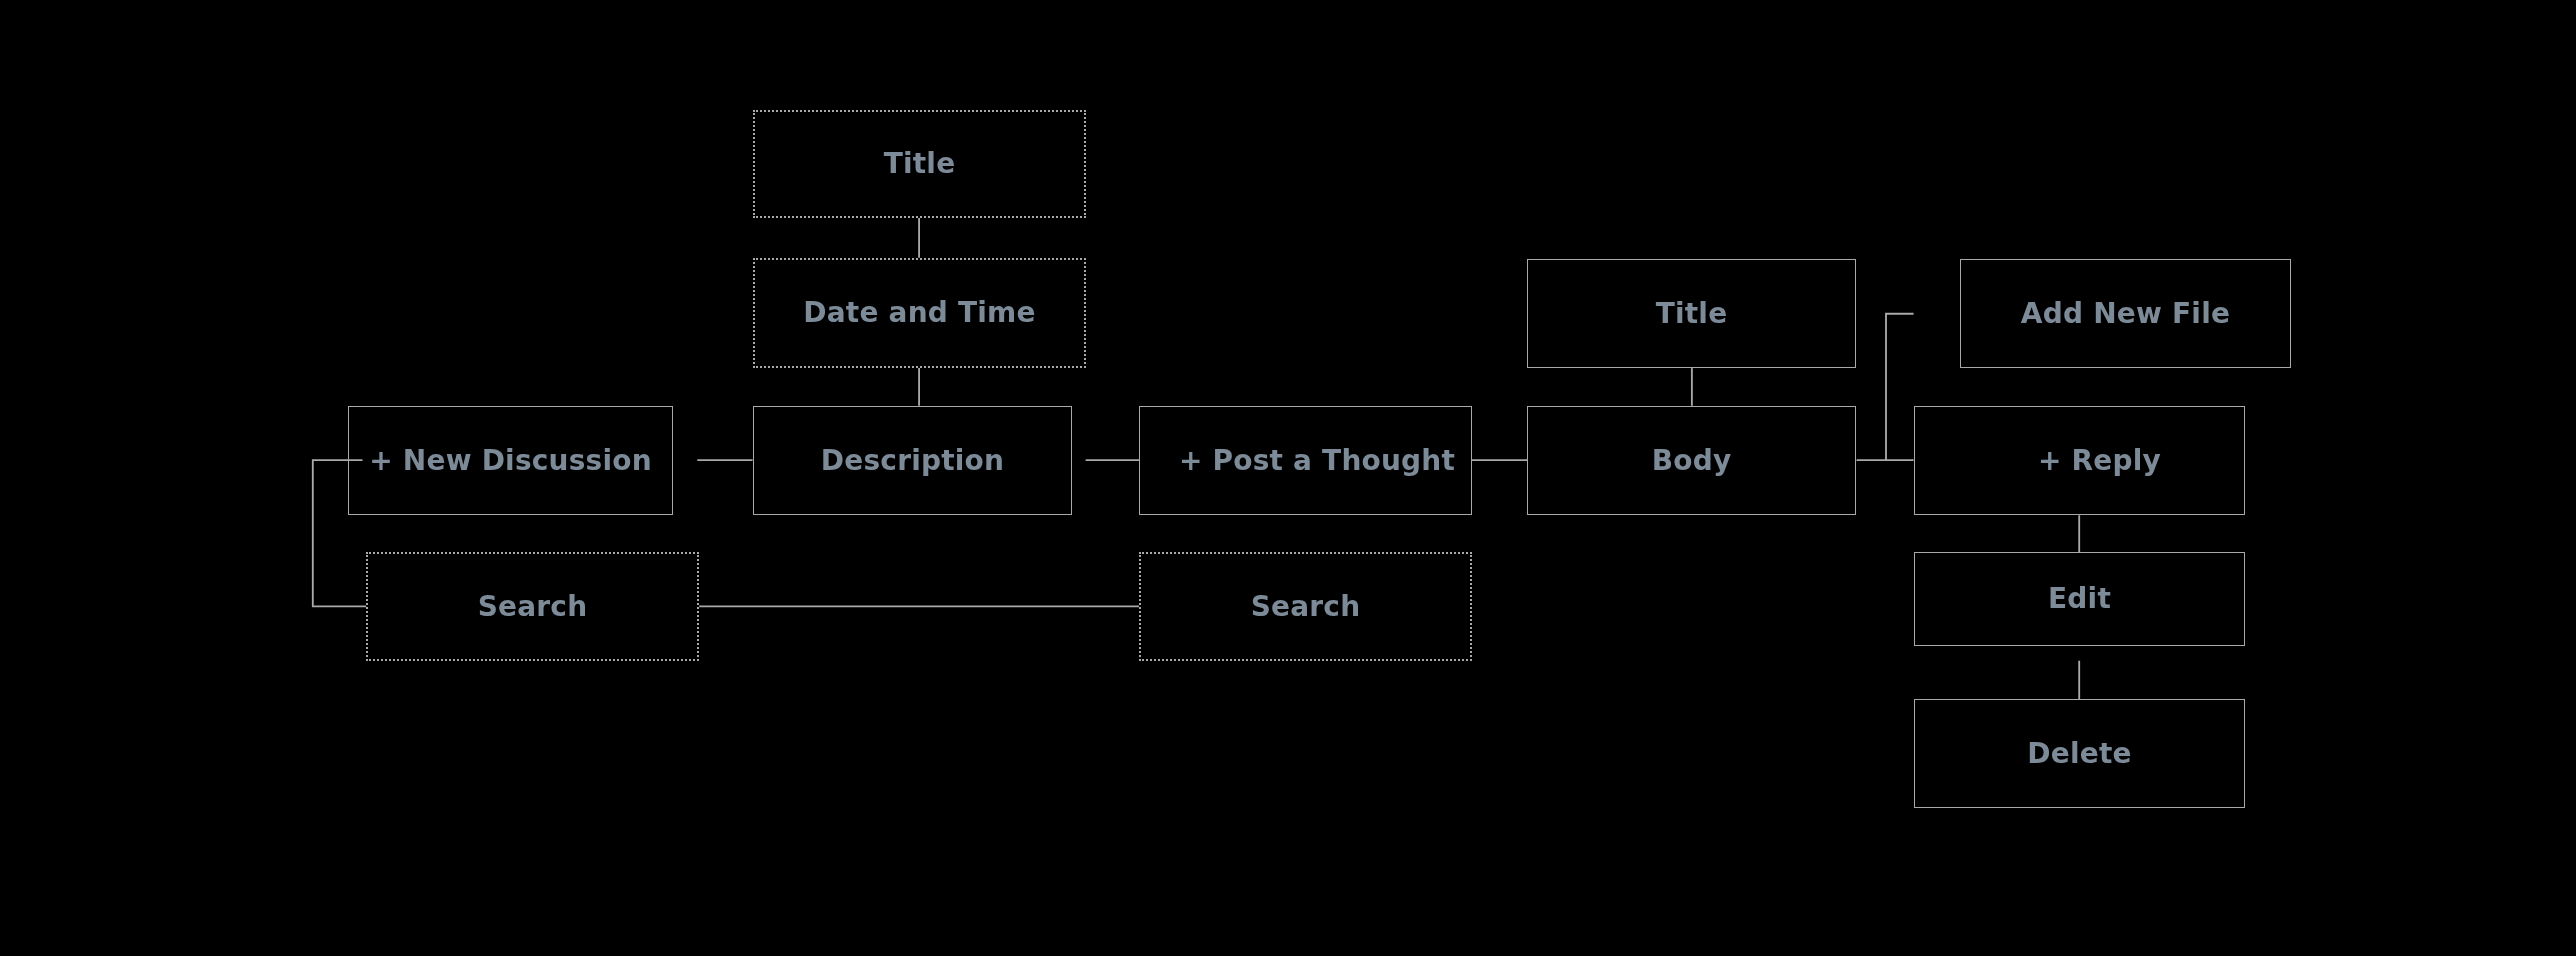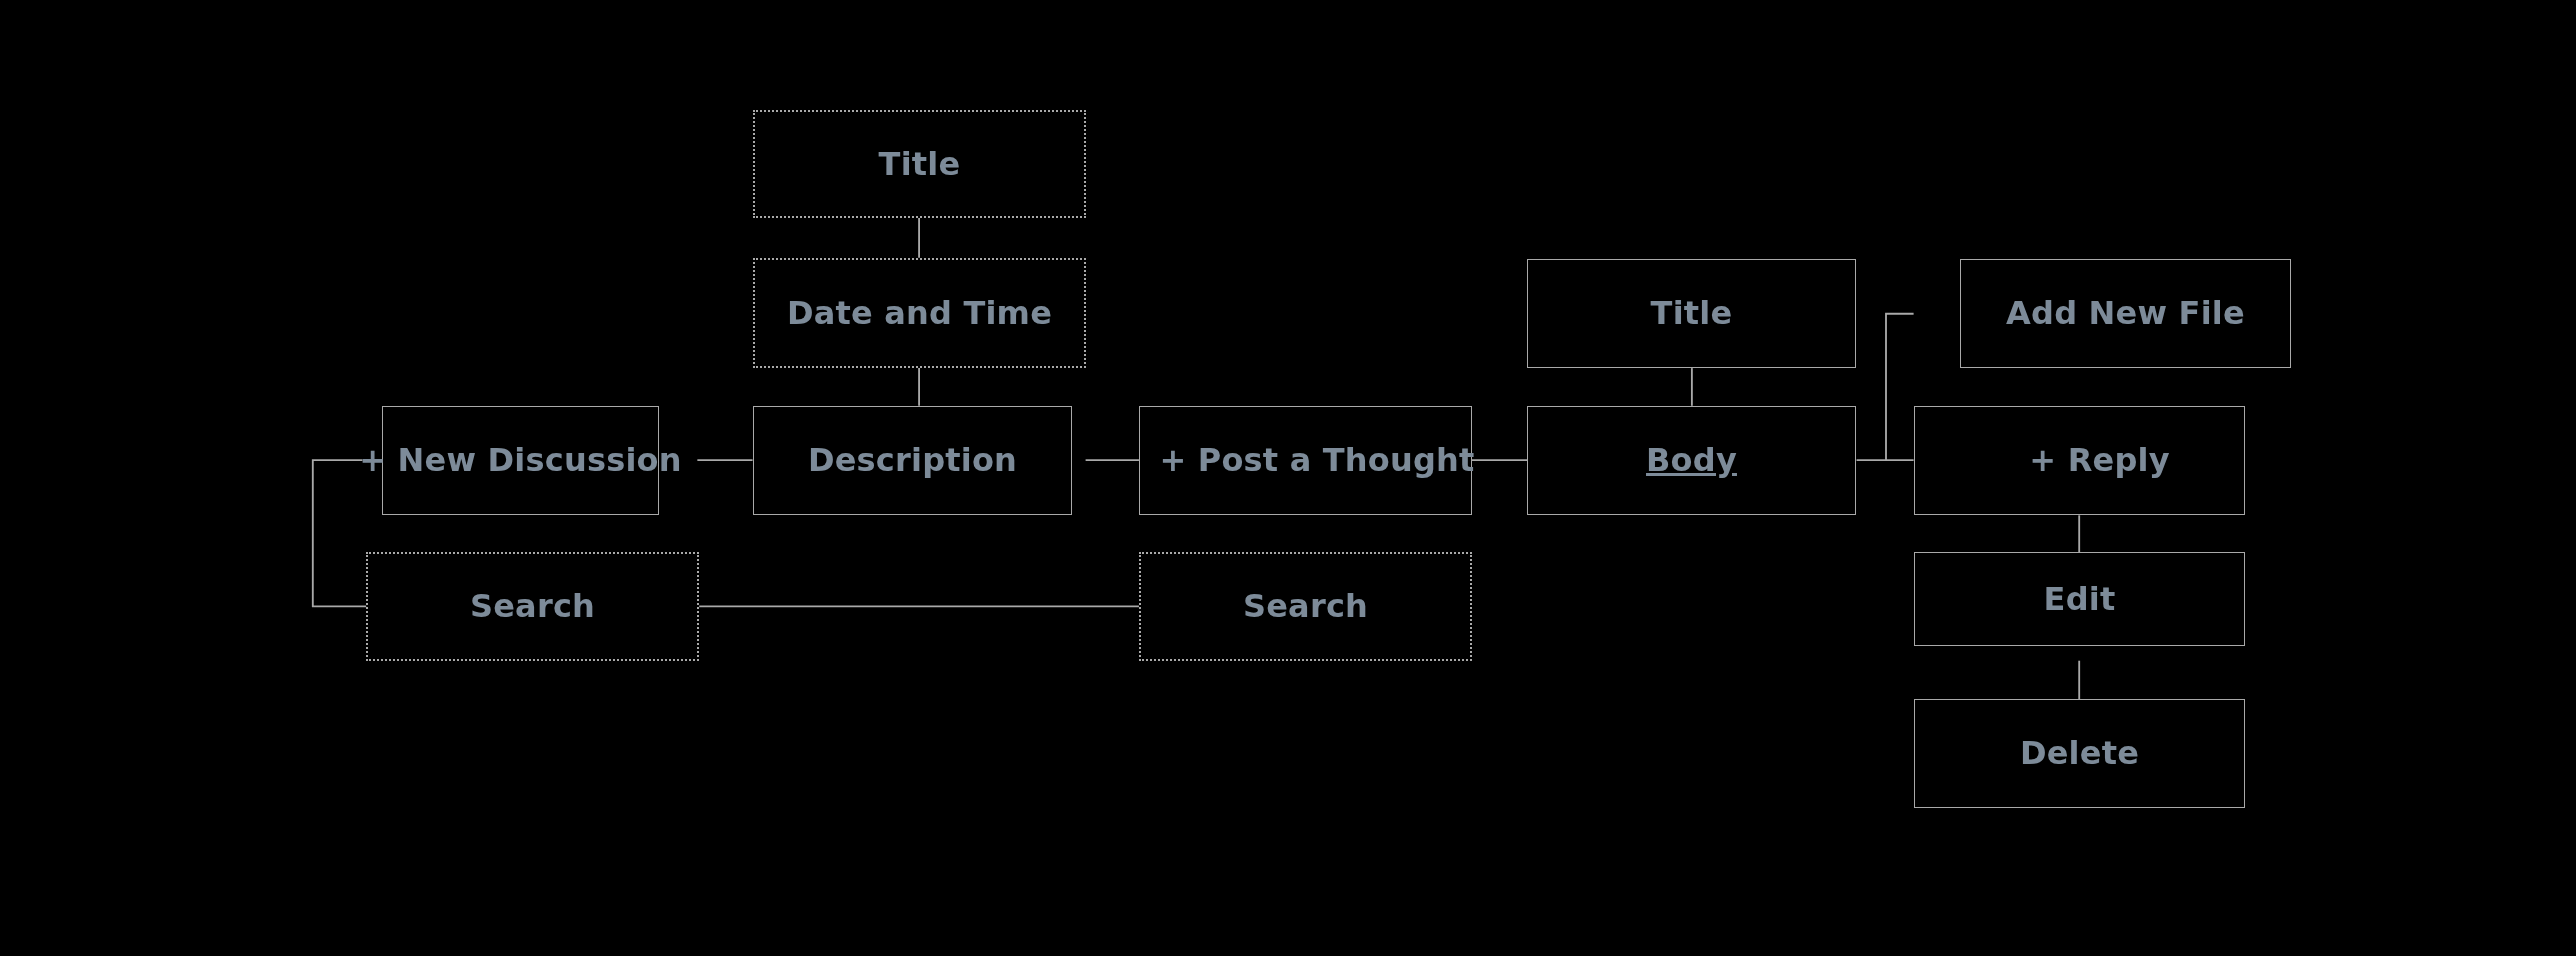--- a/index.html
+++ b/index.html
@@ -28,21 +28,21 @@
     display: block;
   }
   .node {
     position: absolute;
     box-sizing: border-box;
     display: flex;
     align-items: center;
     justify-content: center;
     text-align: center;
     color: #7d8b99;
-    font-size: 32px;
+    font-size: 28px;
     font-weight: 700;
     letter-spacing: 0.2px;
     line-height: 1.2;
     background: transparent;
     user-select: none;
   }
   .node.solid {
     border: 1.8px solid #a9a9a9;
   }
   .node.dotted {
@@ -74,36 +74,36 @@
   <div id="node-layer">
       <div class="node dotted" style="left: 753px; top: 110px; width: 333px; height: 108px;">
         <span class="node-label">Title</span>
       </div>
       <div class="node dotted" style="left: 753px; top: 258px; width: 333px; height: 110px;">
         <span class="node-label">Date and Time</span>
       </div>
       <div class="node solid" style="left: 753px; top: 406px; width: 319px; height: 109px;">
         <span class="node-label">Description</span>
       </div>
-      <div class="node solid" style="left: 382px; top: 406px; width: 277px; height: 109px;">
+      <div class="node solid" style="left: 348px; top: 406px; width: 325px; height: 109px;">
         <span class="node-label">+ New Discussion</span>
       </div>
       <div class="node dotted" style="left: 366px; top: 552px; width: 333px; height: 109px;">
         <span class="node-label">Search</span>
       </div>
       <div class="node solid" style="left: 1139px; top: 406px; width: 333px; height: 109px; padding-left: 23px;">
         <span class="node-label">+ Post a Thought</span>
       </div>
       <div class="node dotted" style="left: 1139px; top: 552px; width: 333px; height: 109px;">
         <span class="node-label">Search</span>
       </div>
       <div class="node solid" style="left: 1527px; top: 259px; width: 329px; height: 109px;">
         <span class="node-label">Title</span>
       </div>
-      <div class="node solid" style="left: 1527px; top: 406px; width: 329px; height: 109px; text-decoration: underline;">
+      <div class="node solid" style="left: 1527px; top: 406px; width: 329px; height: 109px;">
         <span class="node-label">Body</span>
       </div>
       <div class="node solid" style="left: 1914px; top: 259px; width: 331px; height: 109px; margin-left: 46px;">
         <span class="node-label">Add New File</span>
       </div>
       <div class="node solid" style="left: 1914px; top: 406px; width: 331px; height: 109px; padding-left: 40px;">
         <span class="node-label">+ Reply</span>
       </div>
       <div class="node solid" style="left: 1914px; top: 552px; width: 331px; height: 94px;">
         <span class="node-label">Edit</span>

